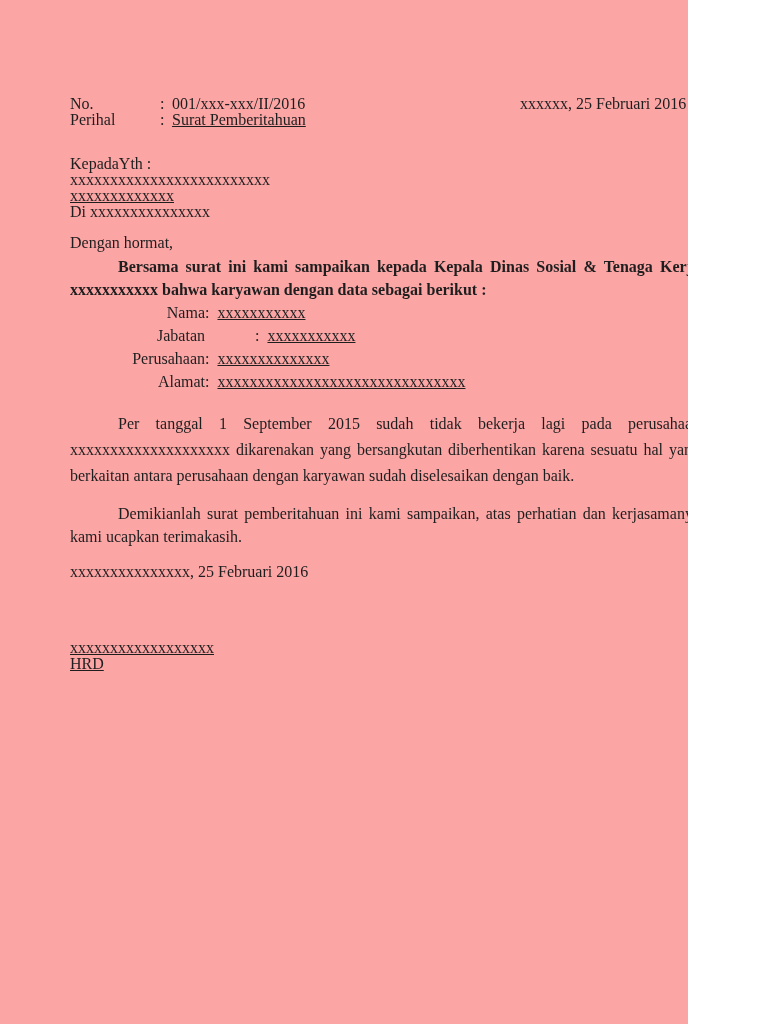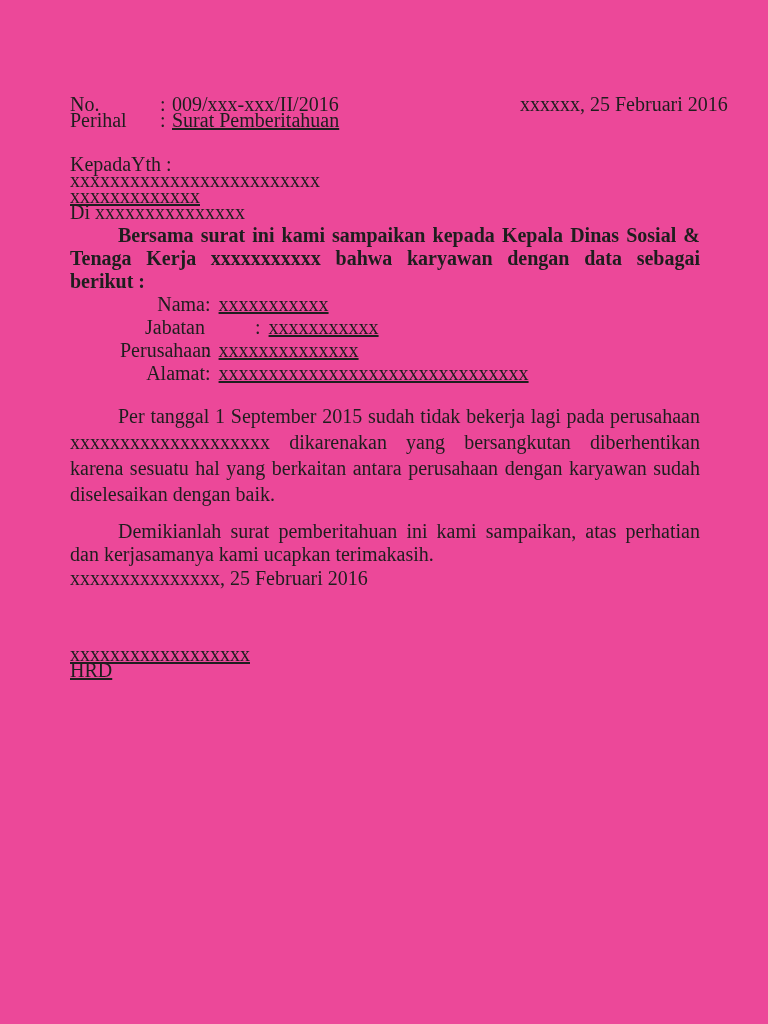--- a/index.html
+++ b/index.html
@@ -1,24 +1,24 @@
 <!DOCTYPE html>
 <html><head>
 <meta charset="utf-8">
 <style>
   * { margin: 0; padding: 0; box-sizing: border-box; }
   html, body { background: #ffffff; }
   .page {
     position: relative;
-    width: 768px;
+    width: 688px;
     height: 1024px;
-    background: #ec4899;
+    background: #fca5a5;
     overflow: hidden;
     font-family: "Liberation Serif", "DejaVu Serif", serif;
-    font-size: 20px;
+    font-size: 16px;
     color: #1e1e1e;
   }
   .content {
     position: absolute;
     left: 70px;
     top: 96px;
     width: 630px;
   }
   
   .hdr { position: relative; line-height: 16px; }
@@ -41,50 +41,51 @@
   .para-1 { margin-top: 4px; line-height: 23px; font-weight: bold; }
   .details { margin-top: 0; margin-left: 50px; line-height: 23px; }
   .detail-row { display: flex; text-align: right; }
   .detail-label { width: 85px; flex: none; }
   .detail-colon { flex: none; }
   .detail-colon.shifted { margin-left: 50px; }
   .detail-value { margin-left: 8px; white-space: nowrap; text-decoration: underline; }
   .para-2 { margin-top: 18px; line-height: 26px; }
   .para-3 { margin-top: 13px; line-height: 23px; }
   
-  .place-date { margin-top: 4px; line-height: 16px; }
+  .place-date { margin-top: 16px; line-height: 16px; }
   .signature { margin-top: 60px; line-height: 16px; text-decoration: underline; }
 </style>
 </head>
 <body>
 
 <div class="page">
   <div class="content">
 
     <div class="hdr">
       <div class="hdr-row">
         <span class="hdr-label">No.</span>
         <span class="hdr-colon">:</span>
-        <span class="hdr-value">009/xxx-xxx/II/2016</span>
+        <span class="hdr-value">001/xxx-xxx/II/2016</span>
       </div>
       <div class="hdr-row">
         <span class="hdr-label">Perihal</span>
         <span class="hdr-colon">:</span>
         <span class="hdr-value u">Surat Pemberitahuan</span>
       </div>
       <div class="hdr-date">xxxxxx, 25 Februari 2016</div>
     </div>
 
     <div class="recipient">
       <div>KepadaYth  :</div>
       <div>xxxxxxxxxxxxxxxxxxxxxxxxx</div>
       <div class="u">xxxxxxxxxxxxx</div>
       <div>Di xxxxxxxxxxxxxxx</div>
     </div>
 
+    <div class="greeting">Dengan hormat,</div>
 
     <div class="para para-1">Bersama surat ini kami sampaikan kepada Kepala Dinas Sosial &amp; Tenaga Kerja xxxxxxxxxxx bahwa karyawan dengan data sebagai berikut :</div>
 
     <div class="details">
       <div class="detail-row">
         <span class="detail-label">Nama</span>
         <span class="detail-colon">:</span>
         <span class="detail-value">xxxxxxxxxxx</span>
       </div>
       <div class="detail-row">

